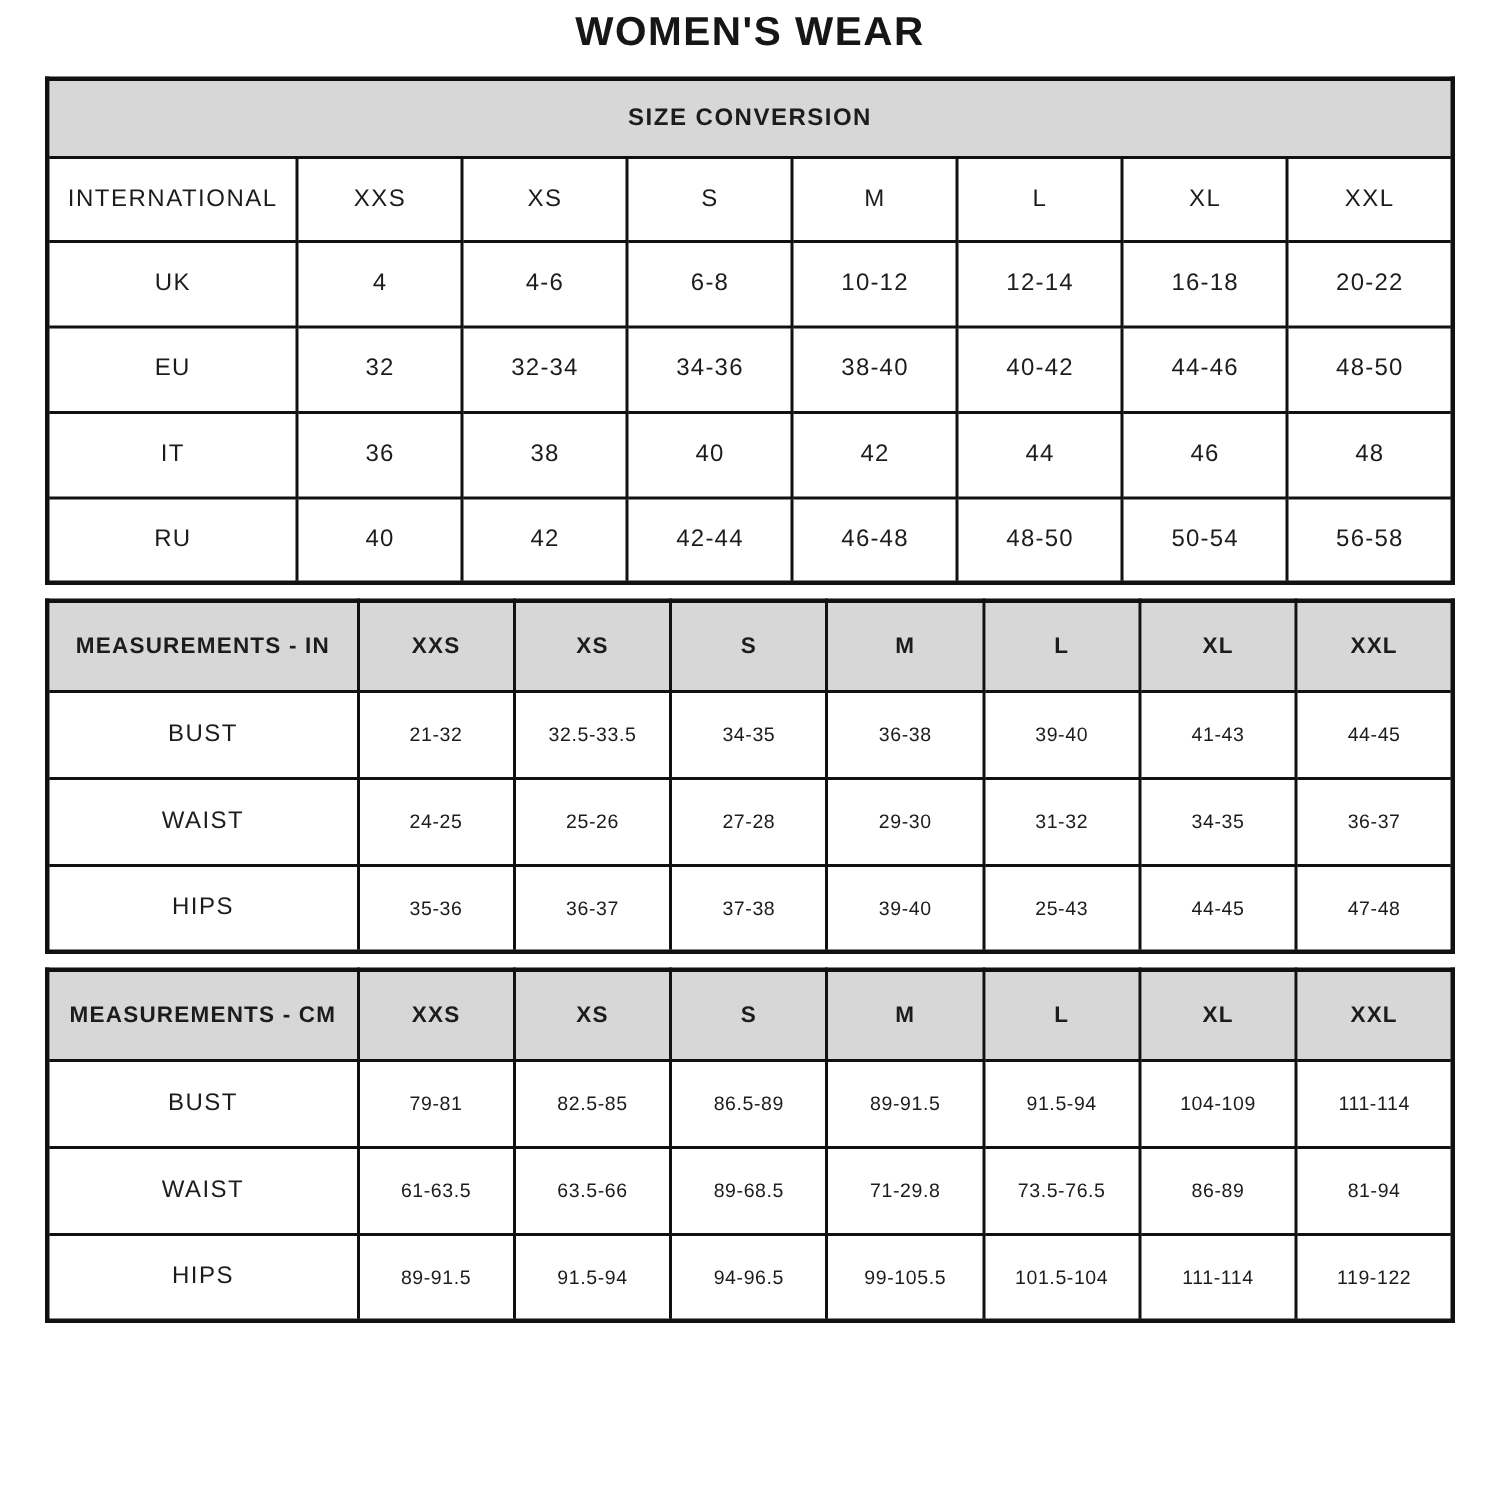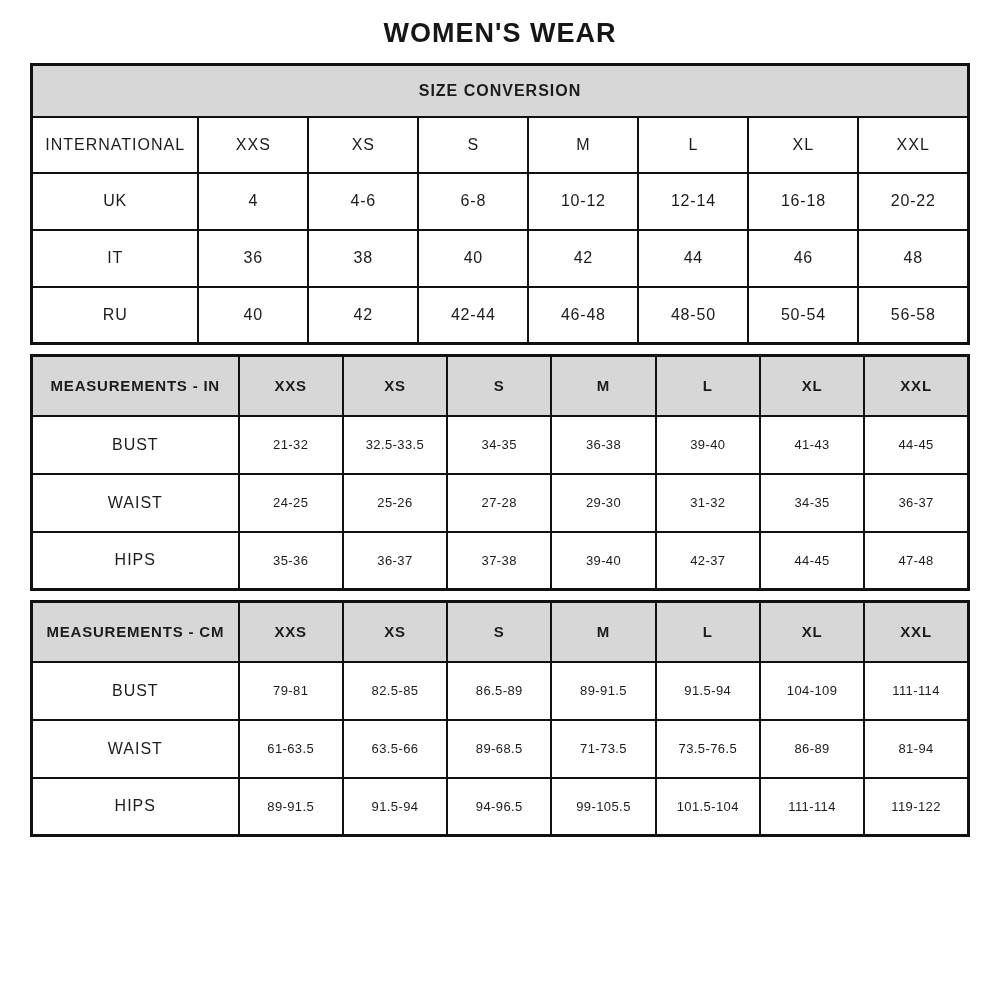--- a/index.html
+++ b/index.html
@@ -3,21 +3,21 @@
 <meta charset="utf-8">
 <style>
   * { box-sizing: border-box; }
   html, body {
     margin: 0; padding: 0;
     background: #ffffff;
     width: 1000px; height: 1000px;
     font-family: "Liberation Sans", sans-serif;
     color: #1c1c1c;
   }
-  .page { width: 1000px; height: 1000px; padding: 16px 30px 0 30px; }
+  .page { width: 1000px; height: 1000px; padding: 4px 30px 0 30px; }
 
   .title {
     margin: 2px 0 14px 0;
     text-align: center;
     font-size: 27px;
     font-weight: 700;
     letter-spacing: 1px;
     color: #161616;
   }
 
@@ -102,20 +102,30 @@
     <tbody>
       <tr>
         <td>UK</td>
         <td>4</td>
         <td>4-6</td>
         <td>6-8</td>
         <td>10-12</td>
         <td>12-14</td>
         <td>16-18</td>
         <td>20-22</td>
+      </tr>
+      <tr>
+        <td>EU</td>
+        <td>32</td>
+        <td>32-34</td>
+        <td>34-36</td>
+        <td>38-40</td>
+        <td>40-42</td>
+        <td>44-46</td>
+        <td>48-50</td>
       </tr>
       <tr>
         <td>IT</td>
         <td>36</td>
         <td>38</td>
         <td>40</td>
         <td>42</td>
         <td>44</td>
         <td>46</td>
         <td>48</td>
@@ -176,21 +186,21 @@
         <td class="val">31-32</td>
         <td class="val">34-35</td>
         <td class="val">36-37</td>
       </tr>
       <tr>
         <td class="rlabel">HIPS</td>
         <td class="val">35-36</td>
         <td class="val">36-37</td>
         <td class="val">37-38</td>
         <td class="val">39-40</td>
-        <td class="val">42-37</td>
+        <td class="val">25-43</td>
         <td class="val">44-45</td>
         <td class="val">47-48</td>
       </tr>
     </tbody>
   </table>
 
   <table class="tbl tm">
     <colgroup>
       <col class="c-label">
         <col class="c-size">
@@ -222,21 +232,21 @@
         <td class="val">89-91.5</td>
         <td class="val">91.5-94</td>
         <td class="val">104-109</td>
         <td class="val">111-114</td>
       </tr>
       <tr>
         <td class="rlabel">WAIST</td>
         <td class="val">61-63.5</td>
         <td class="val">63.5-66</td>
         <td class="val">89-68.5</td>
-        <td class="val">71-73.5</td>
+        <td class="val">71-29.8</td>
         <td class="val">73.5-76.5</td>
         <td class="val">86-89</td>
         <td class="val">81-94</td>
       </tr>
       <tr>
         <td class="rlabel">HIPS</td>
         <td class="val">89-91.5</td>
         <td class="val">91.5-94</td>
         <td class="val">94-96.5</td>
         <td class="val">99-105.5</td>

